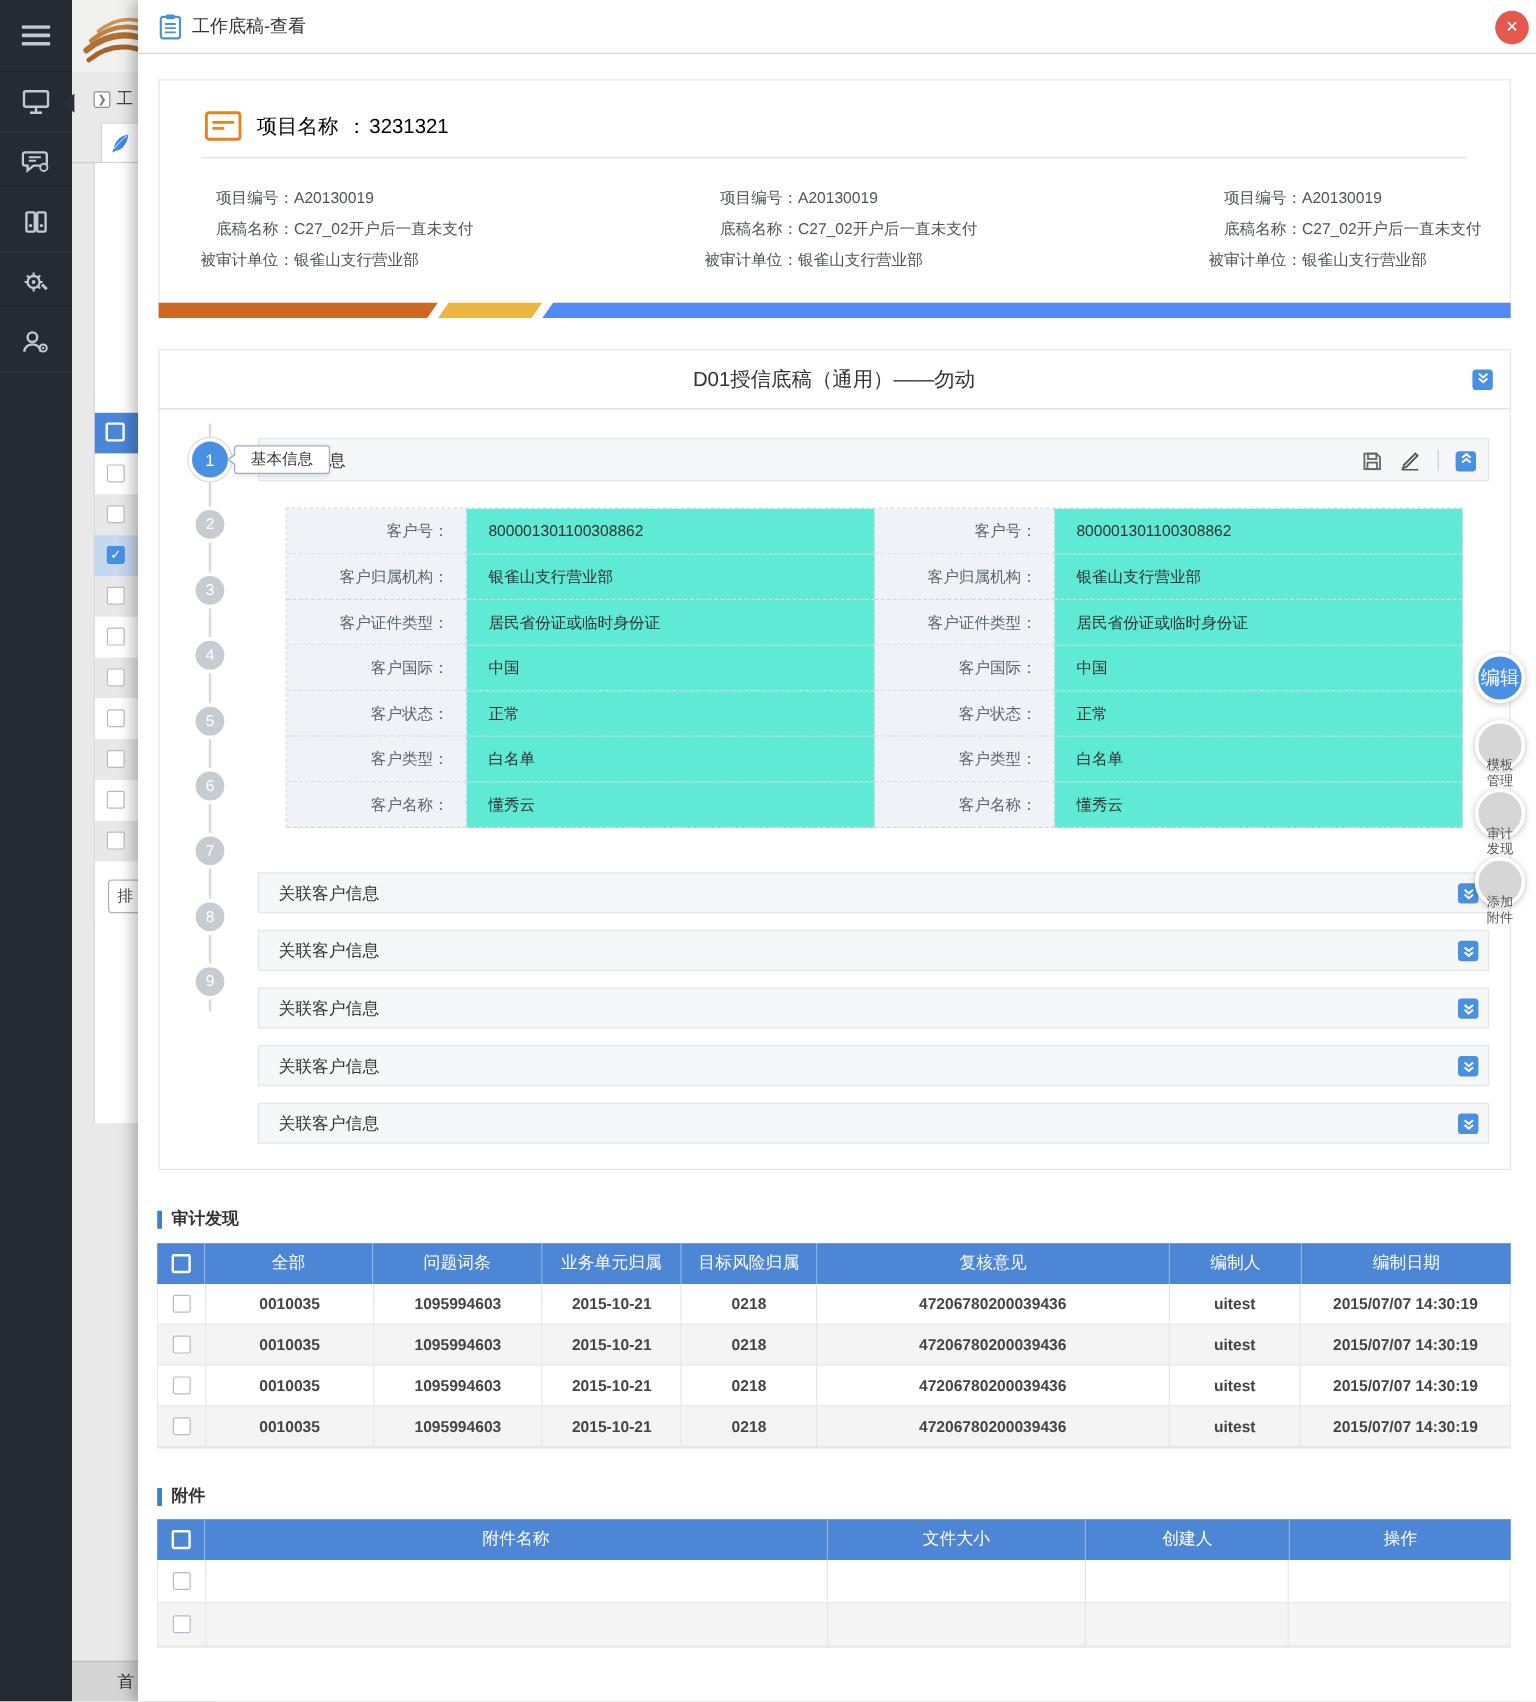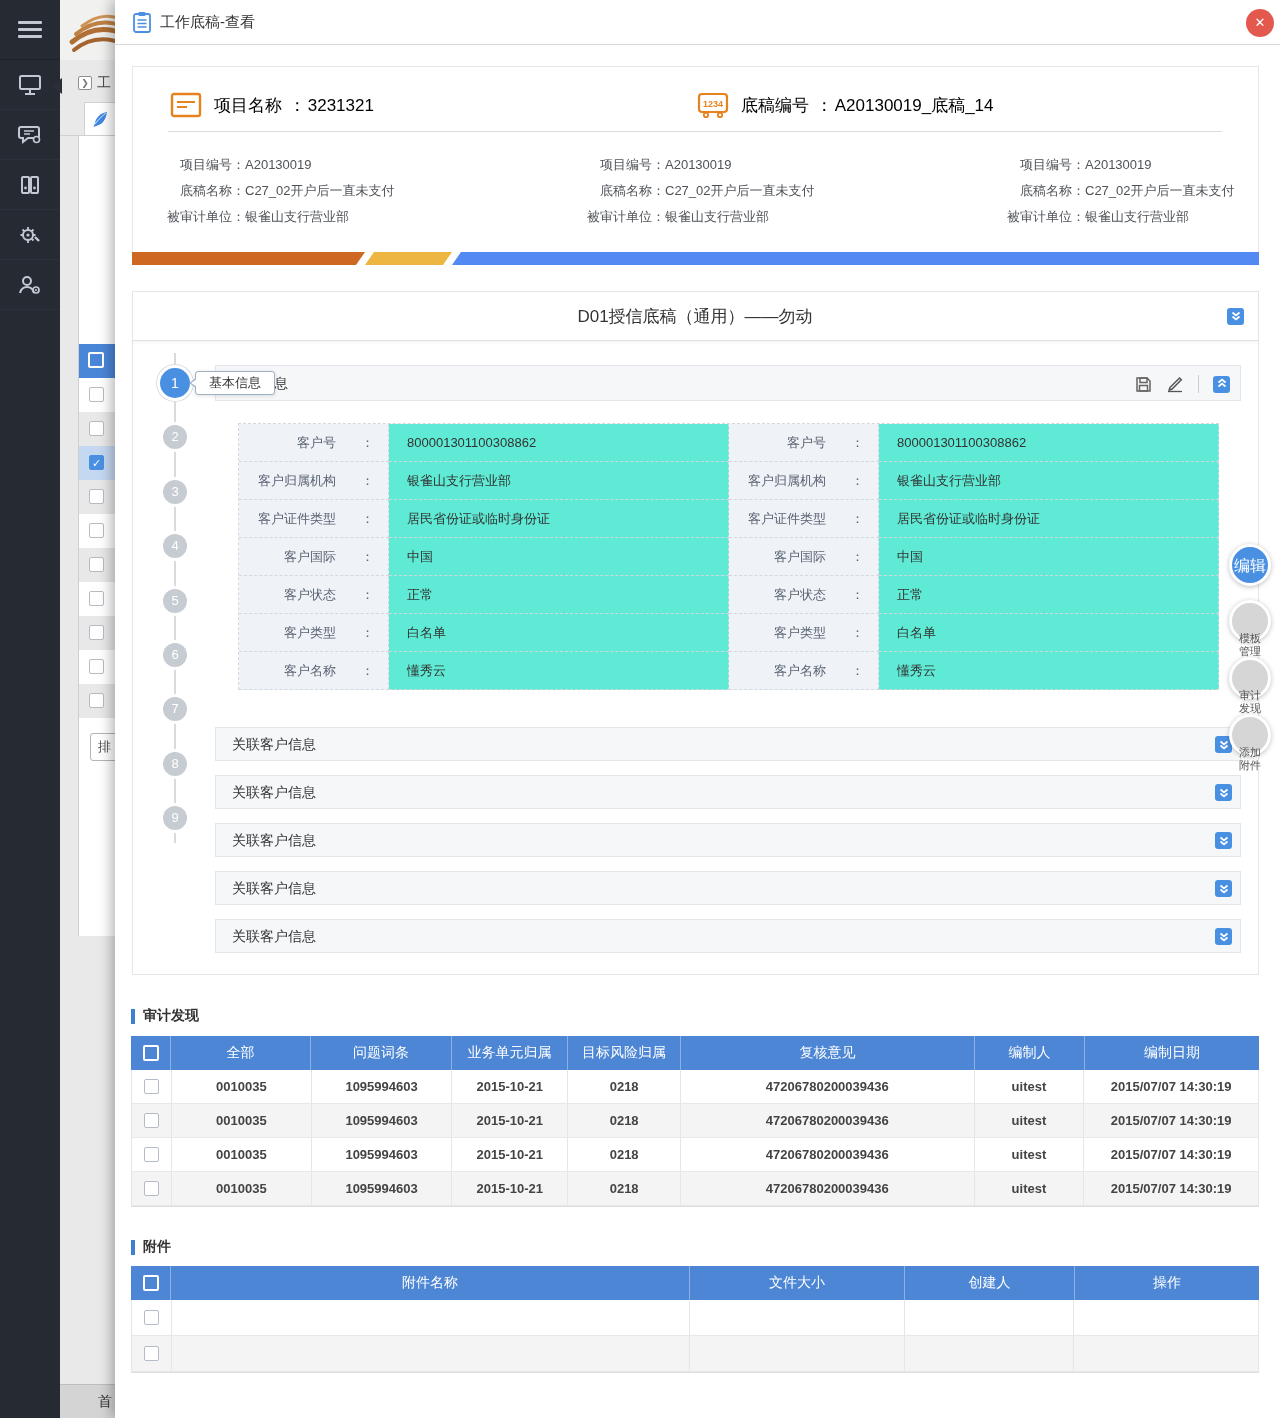--- a/index.html
+++ b/index.html
@@ -64,21 +64,21 @@
   .sec-head .txt { position:absolute; left:16px; top:9px; font-size:14px; color:#333; }
   .sec-icons { position:absolute; right:10px; top:9px; display:flex; align-items:center; gap:14px; }
   .icon-btn { cursor:pointer; display:flex; align-items:center; }
   .v-div { width:1px; height:18px; background:#ccc; }
 
   .tooltip { position:absolute; left:195px; top:371px; width:80px; height:24px; background:#fff; border:1px solid #9fb0c4; border-radius:3px; box-shadow:0 1px 4px rgba(0,0,0,.12); font-size:13px; color:#333; text-align:center; line-height:22px; z-index:9; }
   .tooltip:before { content:""; position:absolute; left:-7px; top:6px; border-top:5px solid transparent; border-bottom:5px solid transparent; border-right:7px solid #9fb0c4; }
   .tooltip:after { content:""; position:absolute; left:-5.5px; top:7px; border-top:4px solid transparent; border-bottom:4px solid transparent; border-right:6px solid #fff; }
 
   .basic-table { position:absolute; left:238px; top:423px; width:981px; display:grid; grid-template-columns:150px 340px 150px 340px; border-top:1px dashed #d3d8df; border-left:1px dashed #d3d8df; z-index:7; }
-  .bt-cell { height:38px; border-right:1px dashed #d3d8df; border-bottom:1px dashed #d3d8df; font-size:13px; display:flex; align-items:center;gap:25px; }
+  .bt-cell { height:38px; border-right:1px dashed #d3d8df; border-bottom:1px dashed #d3d8df; font-size:13px; display:flex; align-items:center; }
   .bt-label { background:#eff2f7; color:#5a6372; justify-content:flex-end; padding-right:14px; }
   .bt-value { background:#5eead4; color:#333; padding-left:18px; }
 
   .bars { position:absolute; left:215px; top:727px; width:1026px; z-index:7; }
   .c-bar { position:relative; width:1026px; height:34px; background:#f6f7f9; border:1px solid #e2e5e9; margin-bottom:14px; cursor:pointer; }
   .c-bar .txt { position:absolute; left:16px; top:8px; font-size:14px; color:#333; }
 
   .fab-wrap { position:absolute; left:1229px; top:544px; width:46px; z-index:10; }
   .fab { position:absolute; width:42px; height:42px; border-radius:50%; border:3px solid #fff; box-shadow:0 1px 5px rgba(0,0,0,.25); display:flex; align-items:center; justify-content:center; text-align:center; font-size:11px; line-height:13px; cursor:pointer; }
   .fab.blue { background:#4a90e2; color:#fff; font-size:16px; }
@@ -232,32 +232,20 @@
 
   <div class="h-card"></div>
   <div class="abs" style="left:170px;top:92px;z-index:7;display:flex;align-items:center;gap:12px;">
     <svg width="32" height="26" viewBox="0 0 32 26" fill="none" stroke="#e8821e" stroke-width="2.4">
         <rect x="2" y="2" width="28" height="22" rx="2"></rect>
         <path d="M7 10h18M7 15h10" stroke-width="2.2"></path>
       </svg>
     <div class="h-big">
       <span>项目名称</span>
       <span style="margin:0 2px;">：</span><span>3231321</span>
-    </div>
-  </div>
-  <div class="abs" style="left:697px;top:92px;z-index:7;display:flex;align-items:center;gap:12px;">
-    <svg width="32" height="27" viewBox="0 0 32 27" fill="none" stroke="#e8821e" stroke-width="2.2">
-        <rect x="2" y="2" width="28" height="18" rx="3"></rect>
-        <text x="16" y="15" text-anchor="middle" font-size="9" font-weight="bold" fill="#e8821e" stroke="none" font-family="Liberation Sans, sans-serif">1234</text>
-        <circle cx="9" cy="23" r="2.2" stroke-width="1.8"></circle>
-        <circle cx="23" cy="23" r="2.2" stroke-width="1.8"></circle>
-      </svg>
-    <div class="h-big">
-      <span>底稿编号</span>
-      <span style="margin:0 2px;">：</span><span>A20130019_底稿_14</span>
     </div>
   </div>
   <div class="h-sep"></div>
   <div class="h-info">
       <div class="info-col">
         <div class="info-row">
           <span class="lbl">项目编号</span>
           <span>：</span>
           <span class="val">A20130019</span>
         </div>

